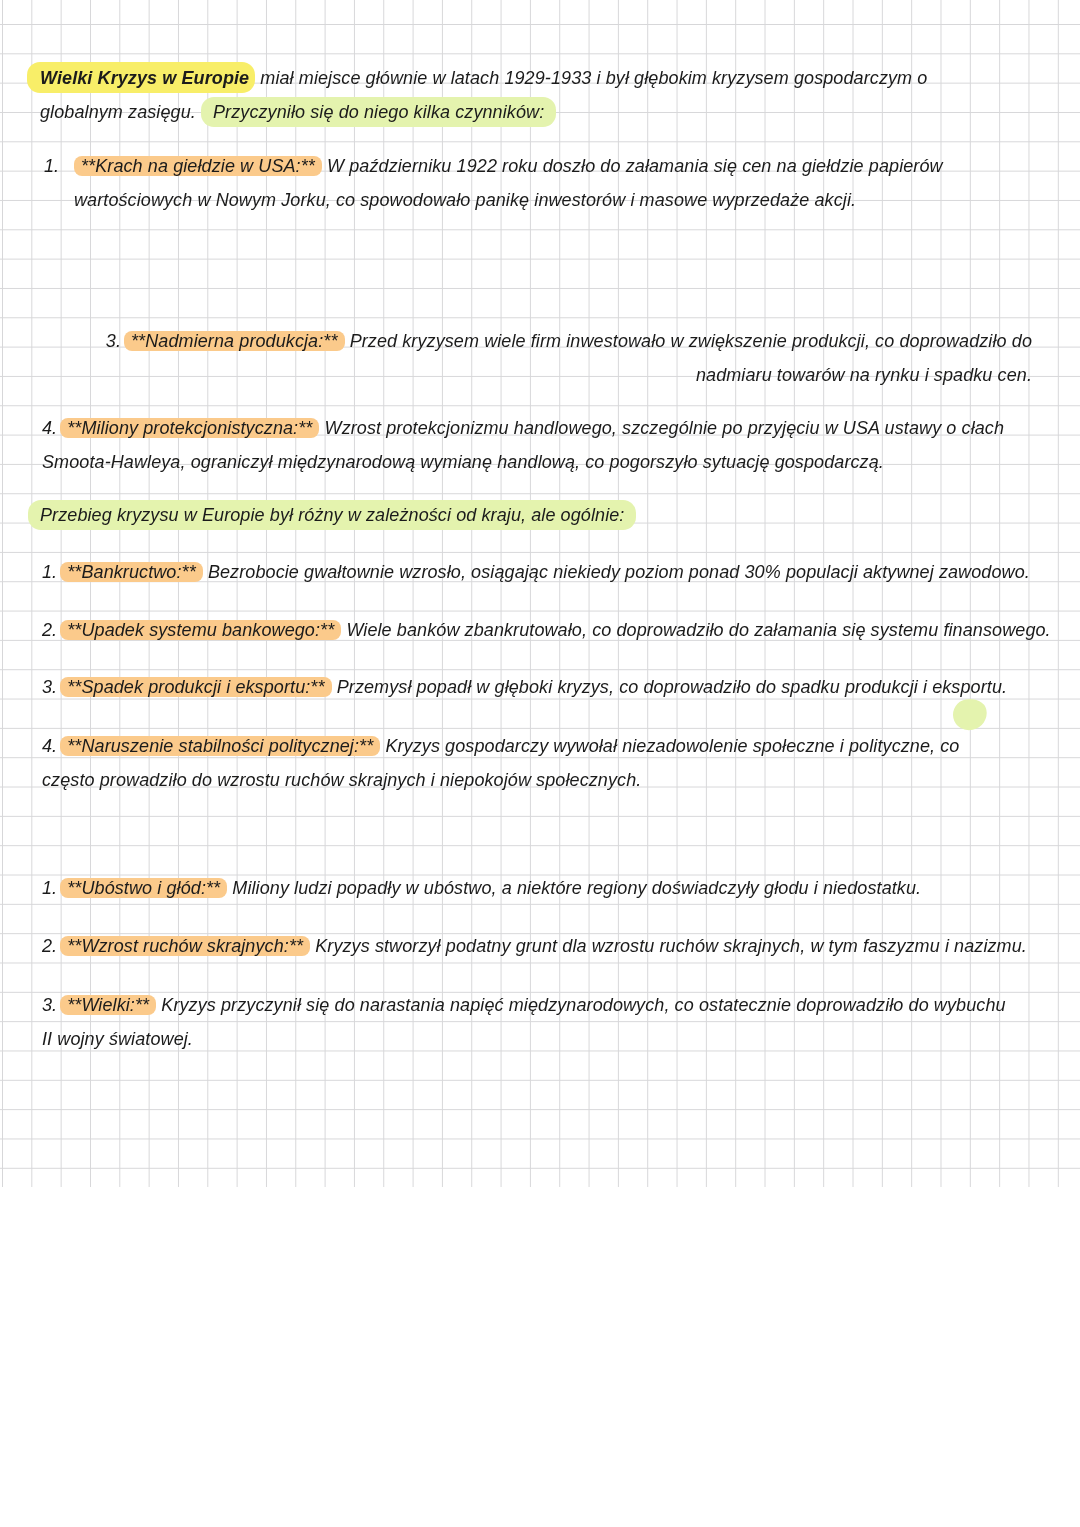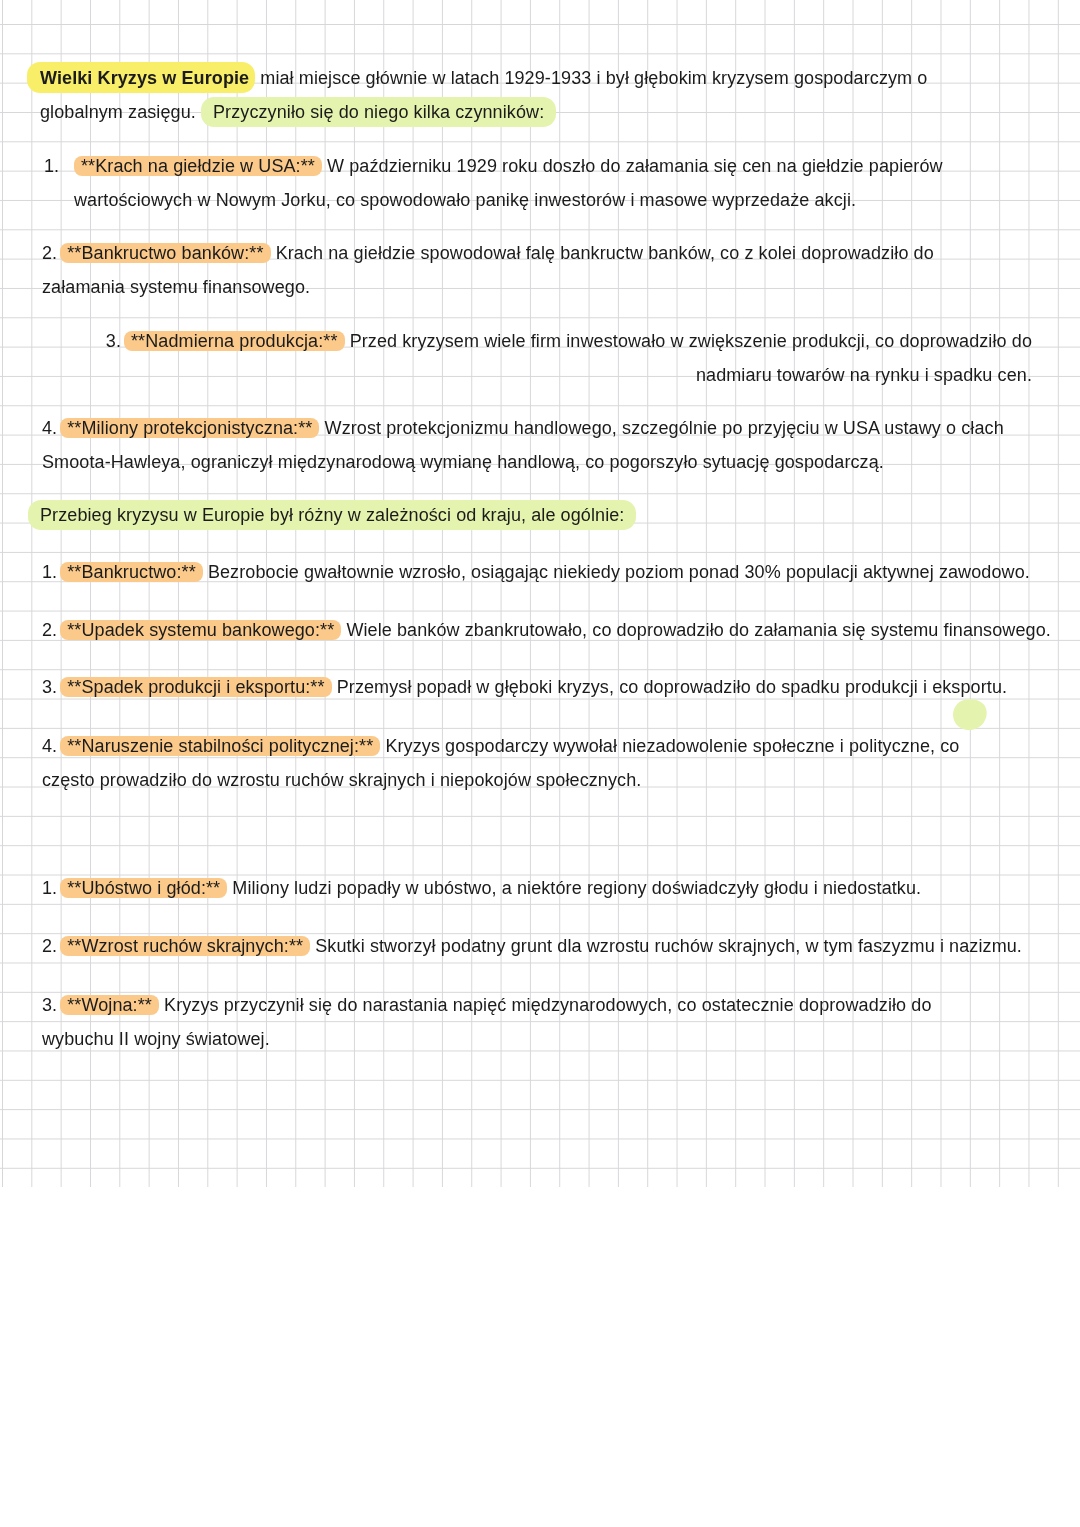--- a/index.html
+++ b/index.html
@@ -19,20 +19,21 @@
   }
   .page{
     position:relative;
     width:1080px;height:1187px;
     background-color:var(--page-bg);
     background-image:
       linear-gradient(to right, var(--grid-line) 1px, transparent 1px),
       linear-gradient(to bottom, var(--grid-line) 1px, transparent 1px);
     background-size:29.33px 29.33px, 29.33px 29.33px;
     background-position:2px 0, 0 24px;
+    font-style:italic;
   }
   .para{
     position:absolute;
     font-size:18px;
     line-height:34px;
     letter-spacing:0.1px;
   }
   .nowrap{white-space:nowrap;}
   .hl{
     border-radius:8px;
@@ -73,26 +74,23 @@
 </head>
 <body>
 
 <div class="page">
 
   <div class="para" style="left:40px;top:61px;width:975px;">
     <span class="hl yellow">Wielki Kryzys w Europie</span><span> miał miejsce głównie w latach 1929-1933 i był głębokim kryzysem gospodarczym o globalnym zasięgu. </span><span class="hl green">Przyczyniło się do niego kilka czynników:</span>
   </div>
 
   <div class="para hanging" style="left:44px;top:149px;width:1000px;">
-    <span class="num">1.</span><span class="hl orange">**Krach na giełdzie w USA:**</span><span> W październiku 1929 roku doszło do załamania się cen na giełdzie papierów wartościowych w Nowym Jorku, co spowodowało panikę inwestorów i masowe wyprzedaże akcji.</span>
+    <span class="num">1.</span><span class="hl orange">**Krach na giełdzie w USA:**</span><span> W październiku 1922 roku doszło do załamania się cen na giełdzie papierów wartościowych w Nowym Jorku, co spowodowało panikę inwestorów i masowe wyprzedaże akcji.</span>
   </div>
 
-  <div class="para" style="left:42px;top:236px;width:960px;">
-    <span class="num">2.</span><span class="hl orange">**Bankructwo banków:**</span><span> Krach na giełdzie spowodował falę bankructw banków, co z kolei doprowadziło do załamania systemu finansowego.</span>
-  </div>
 
   <div class="para" style="left:42px;top:324px;width:990px;text-align:right;">
     <span class="num">3.</span><span class="hl orange">**Nadmierna produkcja:**</span><span> Przed kryzysem wiele firm inwestowało w zwiększenie produkcji, co doprowadziło do nadmiaru towarów na rynku i spadku cen.</span>
   </div>
 
   <div class="para" style="left:42px;top:411px;width:980px;">
     <span class="num">4.</span><span class="hl orange">**Miliony protekcjonistyczna:**</span><span> Wzrost protekcjonizmu handlowego, szczególnie po przyjęciu w USA ustawy o cłach Smoota-Hawleya, ograniczył międzynarodową wymianę handlową, co pogorszyło sytuację gospodarczą.</span>
   </div>
 
   <div class="para heading nowrap" style="left:40px;top:498px;">
@@ -116,20 +114,20 @@
   </div>
 
   <div class="smudge"></div>
 
 
   <div class="para nowrap" style="left:42px;top:871px;">
     <span class="num">1.</span><span class="hl orange">**Ubóstwo i głód:**</span><span> Miliony ludzi popadły w ubóstwo, a niektóre regiony doświadczyły głodu i niedostatku.</span>
   </div>
 
   <div class="para nowrap" style="left:42px;top:929px;">
-    <span class="num">2.</span><span class="hl orange">**Wzrost ruchów skrajnych:**</span><span> Skutki stworzył podatny grunt dla wzrostu ruchów skrajnych, w tym faszyzmu i nazizmu.</span>
+    <span class="num">2.</span><span class="hl orange">**Wzrost ruchów skrajnych:**</span><span> Kryzys stworzył podatny grunt dla wzrostu ruchów skrajnych, w tym faszyzmu i nazizmu.</span>
   </div>
 
   <div class="para" style="left:42px;top:988px;width:965px;">
-    <span class="num">3.</span><span class="hl orange">**Wojna:**</span><span> Kryzys przyczynił się do narastania napięć międzynarodowych, co ostatecznie doprowadziło do wybuchu II wojny światowej.</span>
+    <span class="num">3.</span><span class="hl orange">**Wielki:**</span><span> Kryzys przyczynił się do narastania napięć międzynarodowych, co ostatecznie doprowadziło do wybuchu II wojny światowej.</span>
   </div>
 
 </div>
 
 </body></html>

